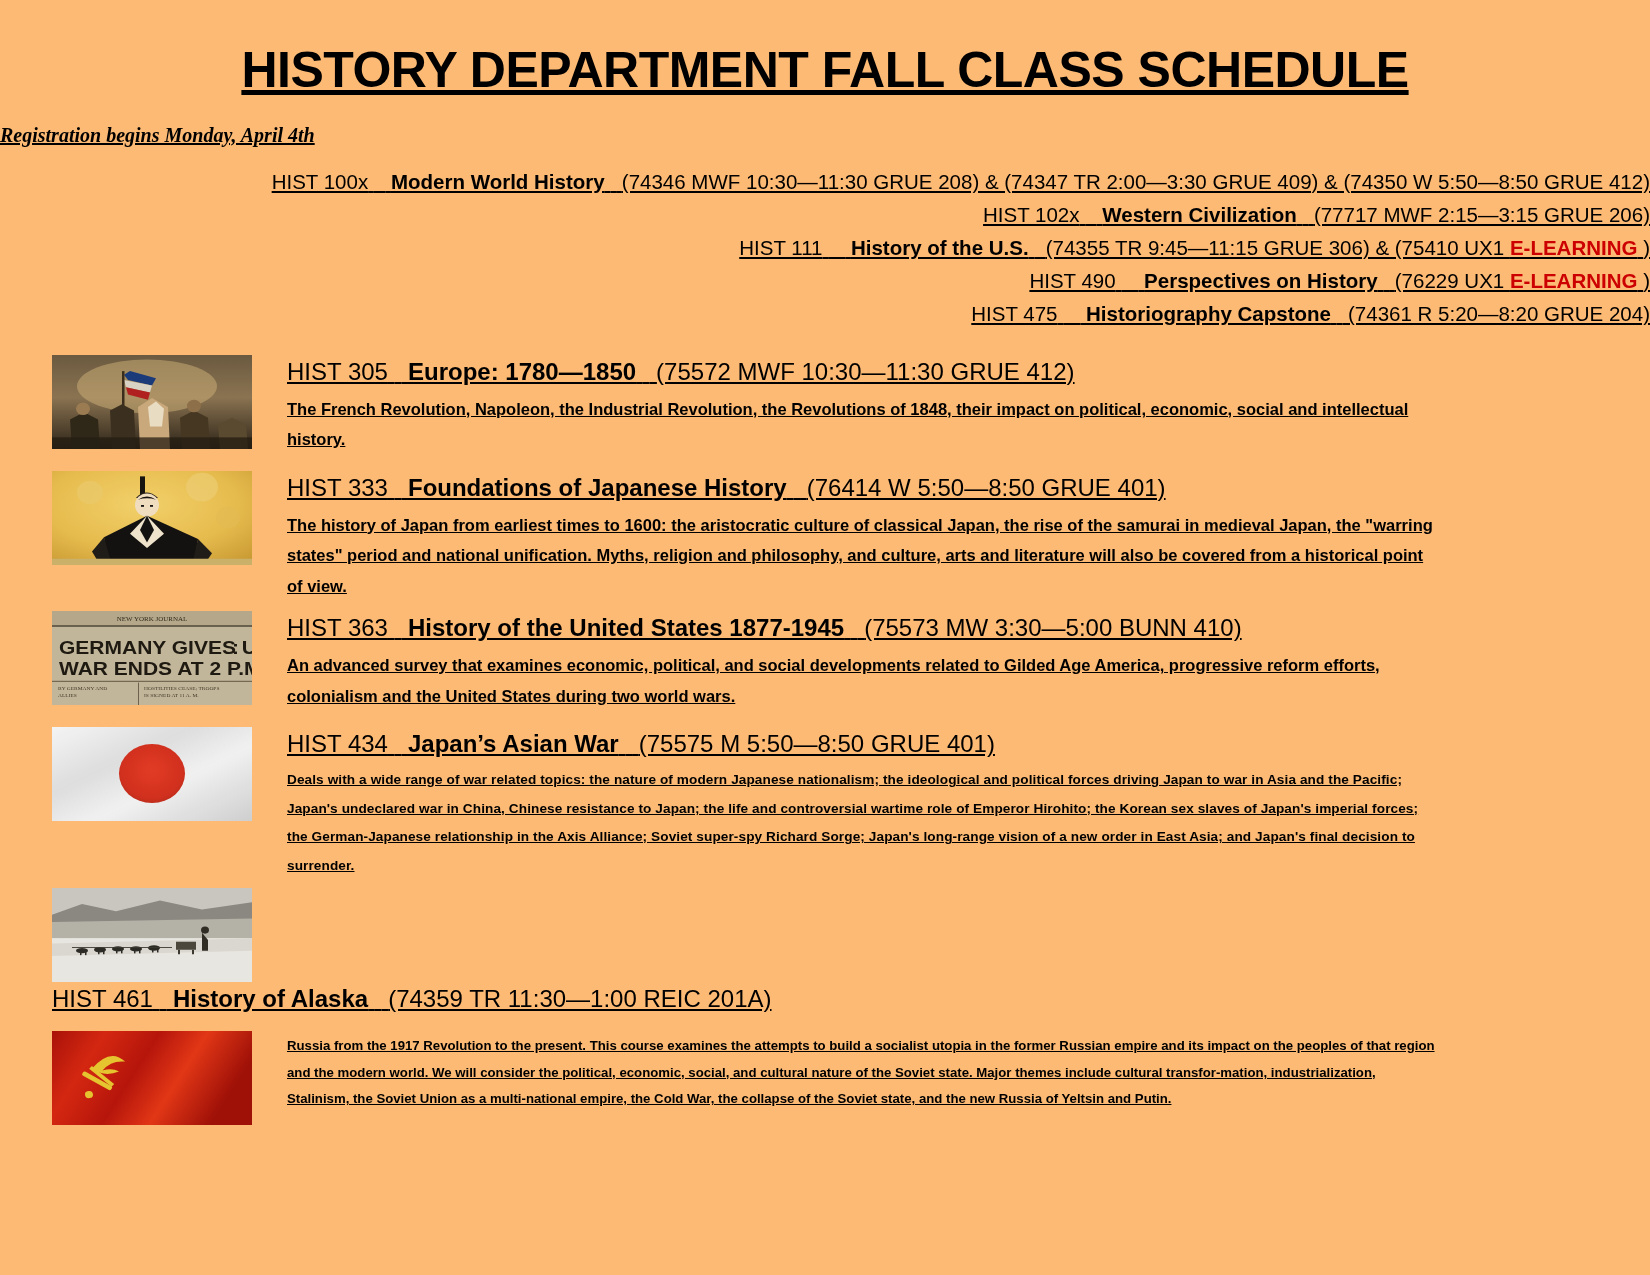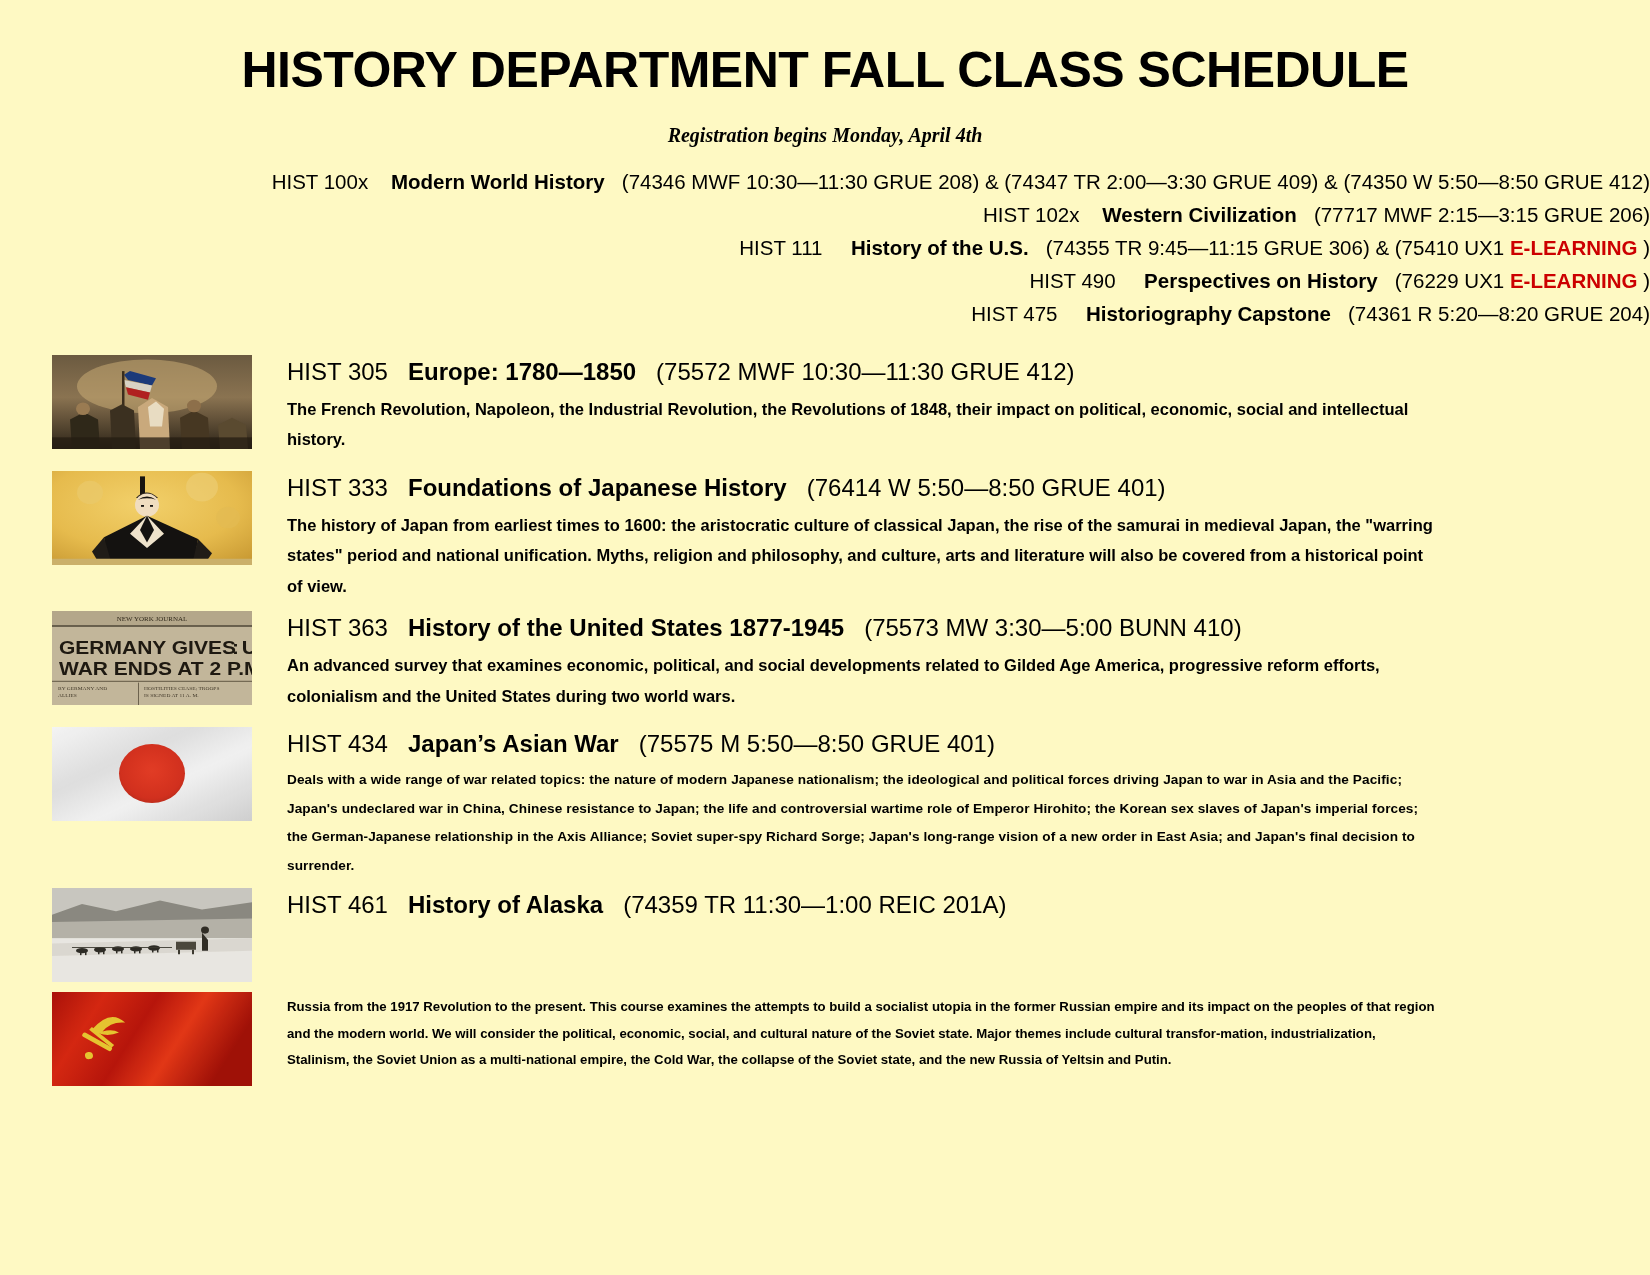--- a/index.html
+++ b/index.html
@@ -11,36 +11,36 @@
     width: 1650px;
     height: 1275px;
     font-family: "Liberation Sans", sans-serif;
     color: #000000;
     overflow: hidden;
   }
   .page {
     position: relative;
     width: 1650px;
     height: 1275px;
-    background: #fef9c3;
+    background: #fdba74;
+    text-decoration: underline;
   }
 
   
   .doc-title {
     text-align: center;
     font-size: 50px;
     font-weight: bold;
     letter-spacing: -0.5px;
     margin: 0;
     padding-top: 44px;
     line-height: 1.05;
     font-family: "Liberation Sans", sans-serif;
   }
   .doc-subtitle {
-    text-align: center;
     font-size: 20px;
     font-style: italic;
     font-weight: bold;
     margin: 0;
     padding-top: 27px;
     font-family: "Liberation Serif", serif;
   }
 
   
   .quick-list {
@@ -103,21 +103,21 @@
   .course-desc.xsmall {
     font-size: 13.2px;
     line-height: 2.0;
   }
 
   
   .course.r1 { margin-bottom: 16px; }
   .course.r2 { margin-bottom: 10px; }
   .course.r3 { margin-bottom: 16px; }
   .course.r4 { margin-bottom: 8px; }
-  .course.r5 { margin-bottom: 10px; }
+  .course.r5 { margin-bottom: 10px; flex-direction: column; }
   .course.r6 { margin-bottom: 0; }
 </style>
 </head>
 <body>
 
 <div class="page">
 
   <h1 class="doc-title">HISTORY DEPARTMENT FALL CLASS SCHEDULE</h1>
   <div class="doc-subtitle">Registration begins Monday, April 4th</div>
 

